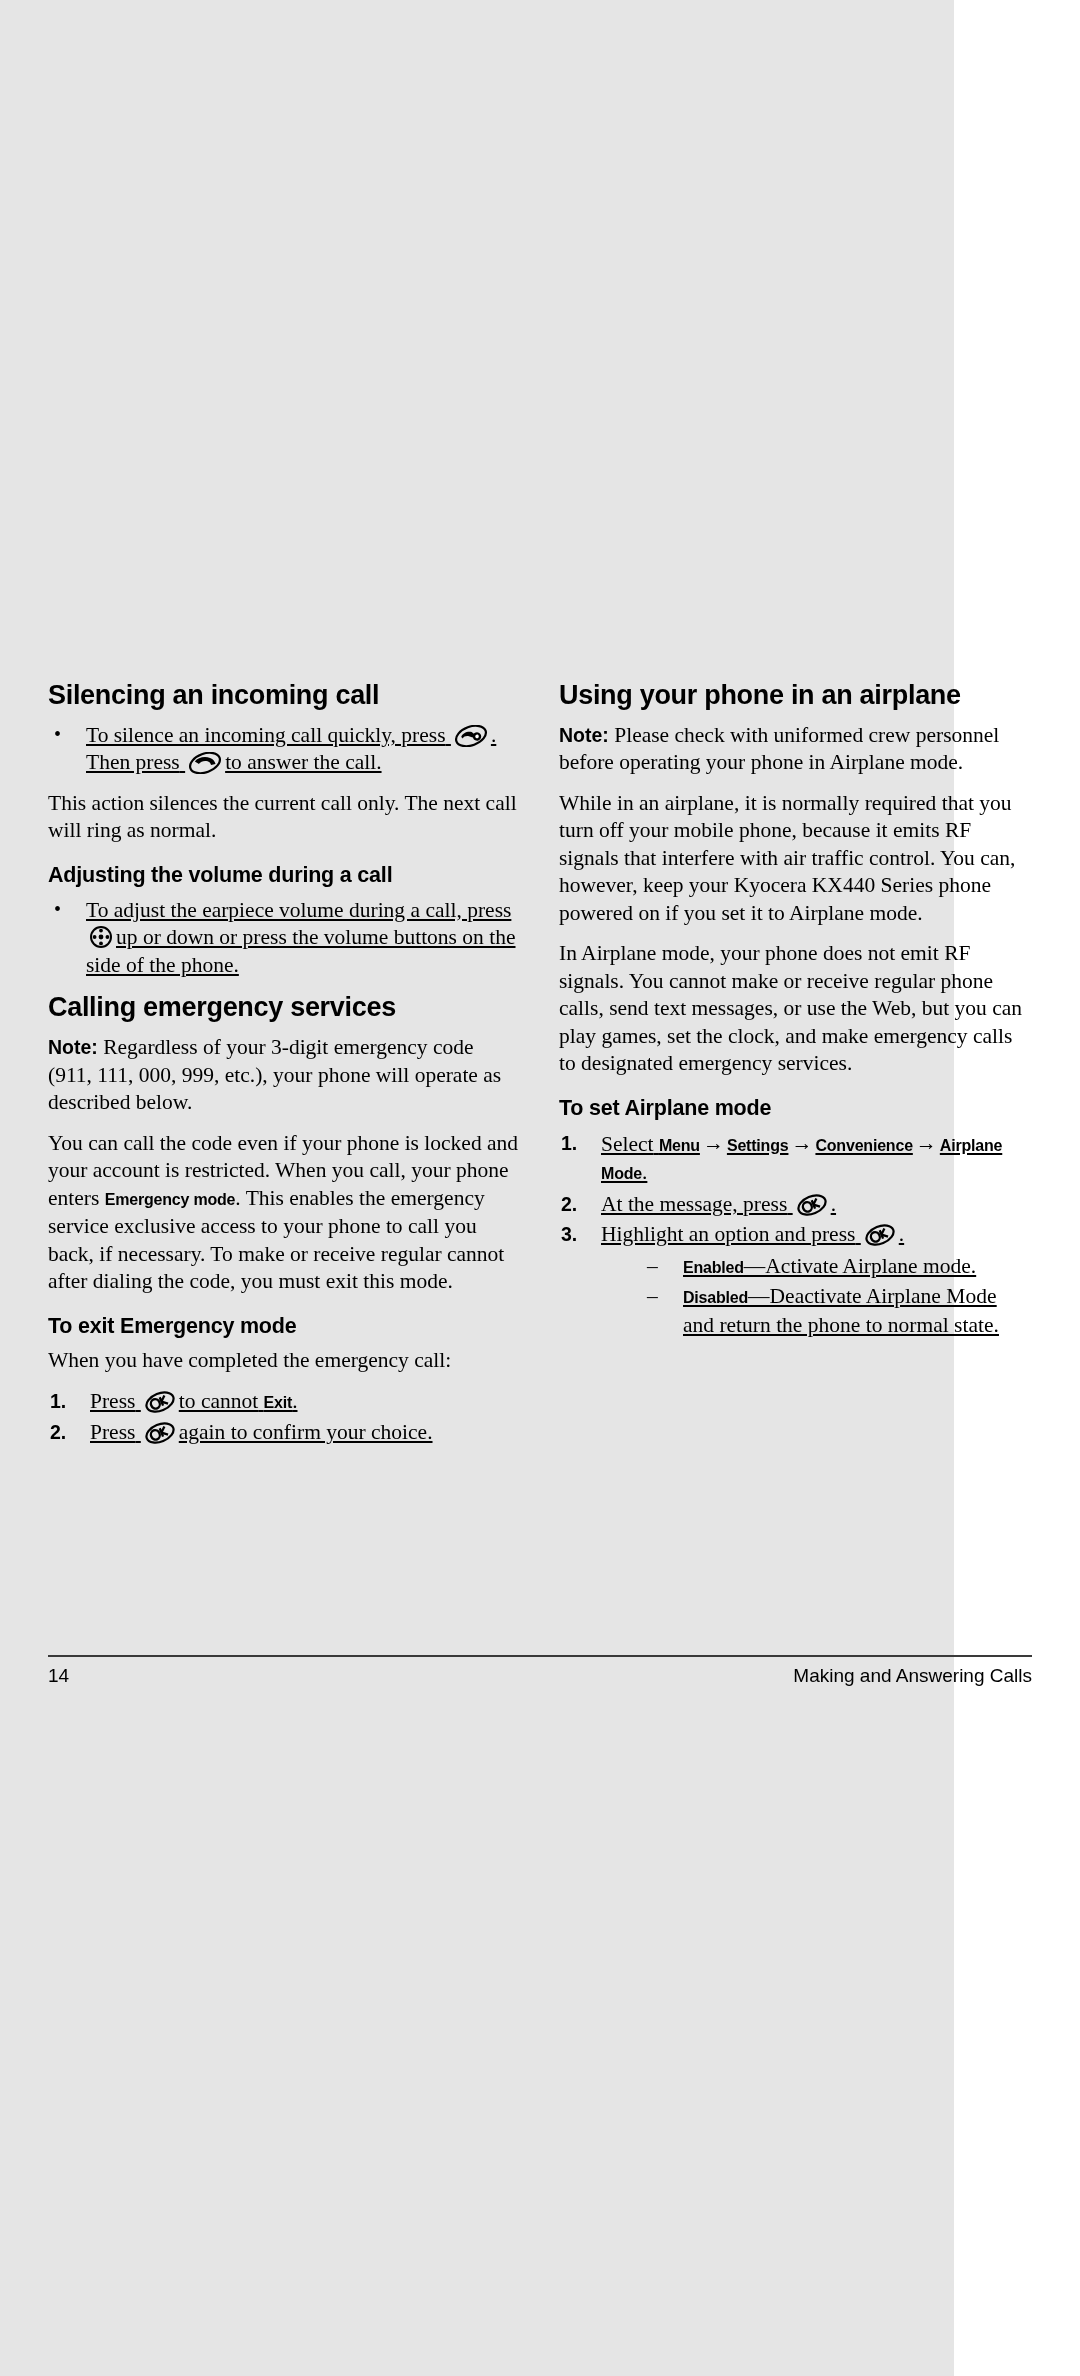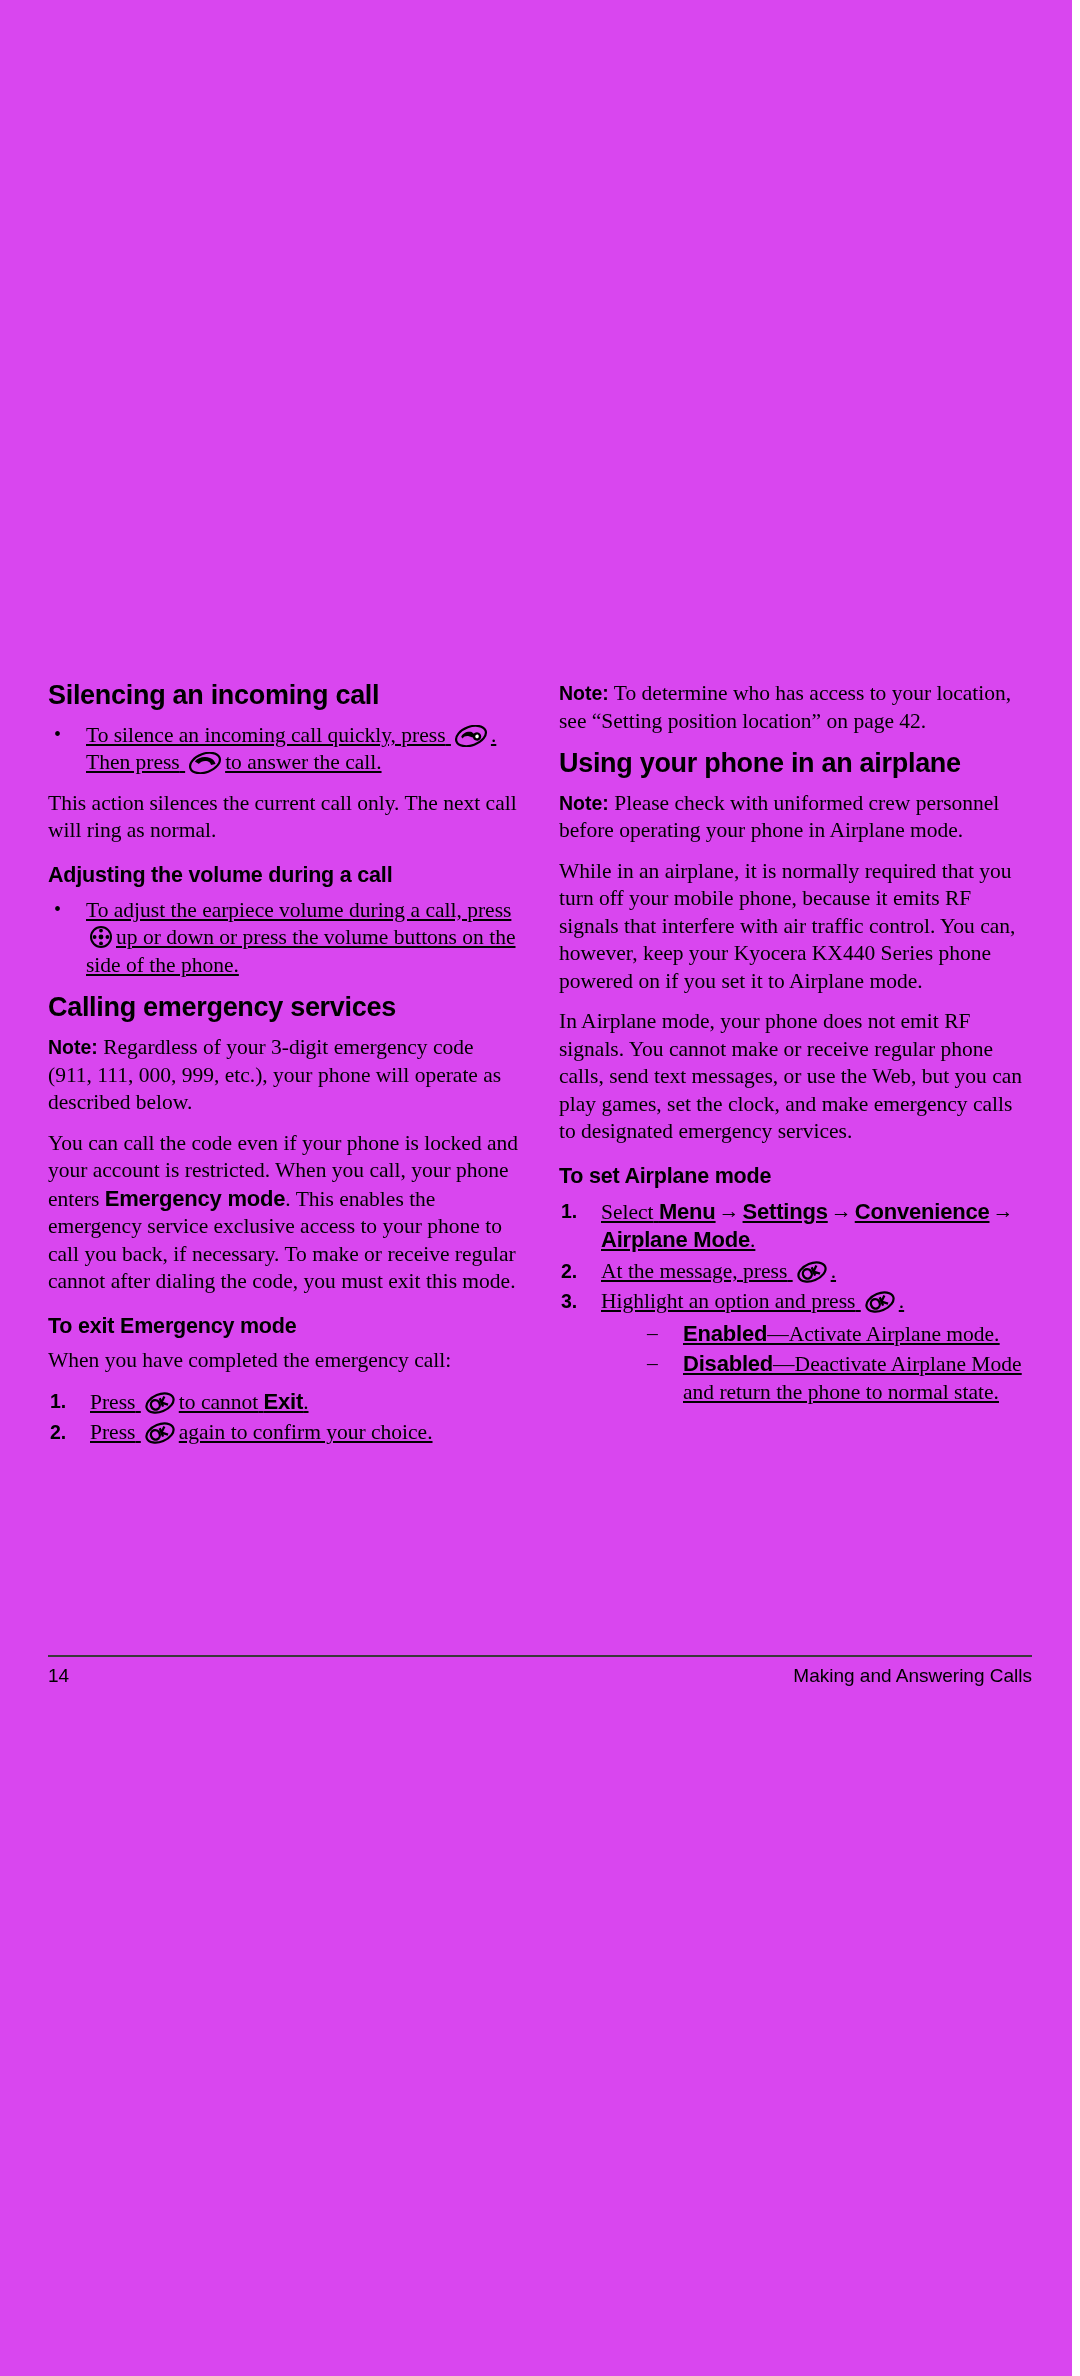--- a/index.html
+++ b/index.html
@@ -13,23 +13,23 @@
     position: relative;
     font-family: "Liberation Serif", serif;
     color: #000000;
     overflow: hidden;
   }
 
   .page {
     position: absolute;
     left: 0;
     top: 0;
-    width: 1072px;
+    width: 954px;
     height: 2376px;
-    background: #d946ef;
+    background: #e5e5e5;
   }
 
   .content {
     position: absolute;
     left: 48px;
     top: 680px;
     width: 984px;
   }
 
   .columns {
@@ -66,21 +66,21 @@
     font-family: "Liberation Serif", serif;
     font-size: 21.5px;
     line-height: 27.5px;
     margin: 0 0 13px 0;
     text-align: left;
   }
 
   b.bold, .b {
     font-family: "Liberation Sans", sans-serif;
     font-weight: bold;
-    font-size: 22px;
+    font-size: 16px;
     letter-spacing: -0.2px;
   }
   .noteword {
     font-family: "Liberation Sans", sans-serif;
     font-weight: bold;
     font-size: 19.5px;
   }
 
   
   ul.bul, ol.num, ul.dash {
@@ -273,24 +273,20 @@
                 </g>
               </svg>
             </span><span>again to confirm your choice.</span>
           </li>
         </ol>
 
       </div>
 
       <div class="col">
 
-        <p class="body">
-          <span class="noteword">Note:</span>
-          <span>To determine who has access to your location, see “Setting position location” on page 42.</span>
-        </p>
 
         <h1 class="sec">Using your phone in an airplane</h1>
 
         <p class="body">
           <span class="noteword">Note:</span>
           <span>Please check with uniformed crew personnel before operating your phone in Airplane mode.</span>
         </p>
 
         <p class="body">While in an airplane, it is normally required that you turn off your mobile phone, because it emits RF signals that interfere with air traffic control. You can, however, keep your Kyocera KX440 Series phone powered on if you set it to Airplane mode.</p>
 

